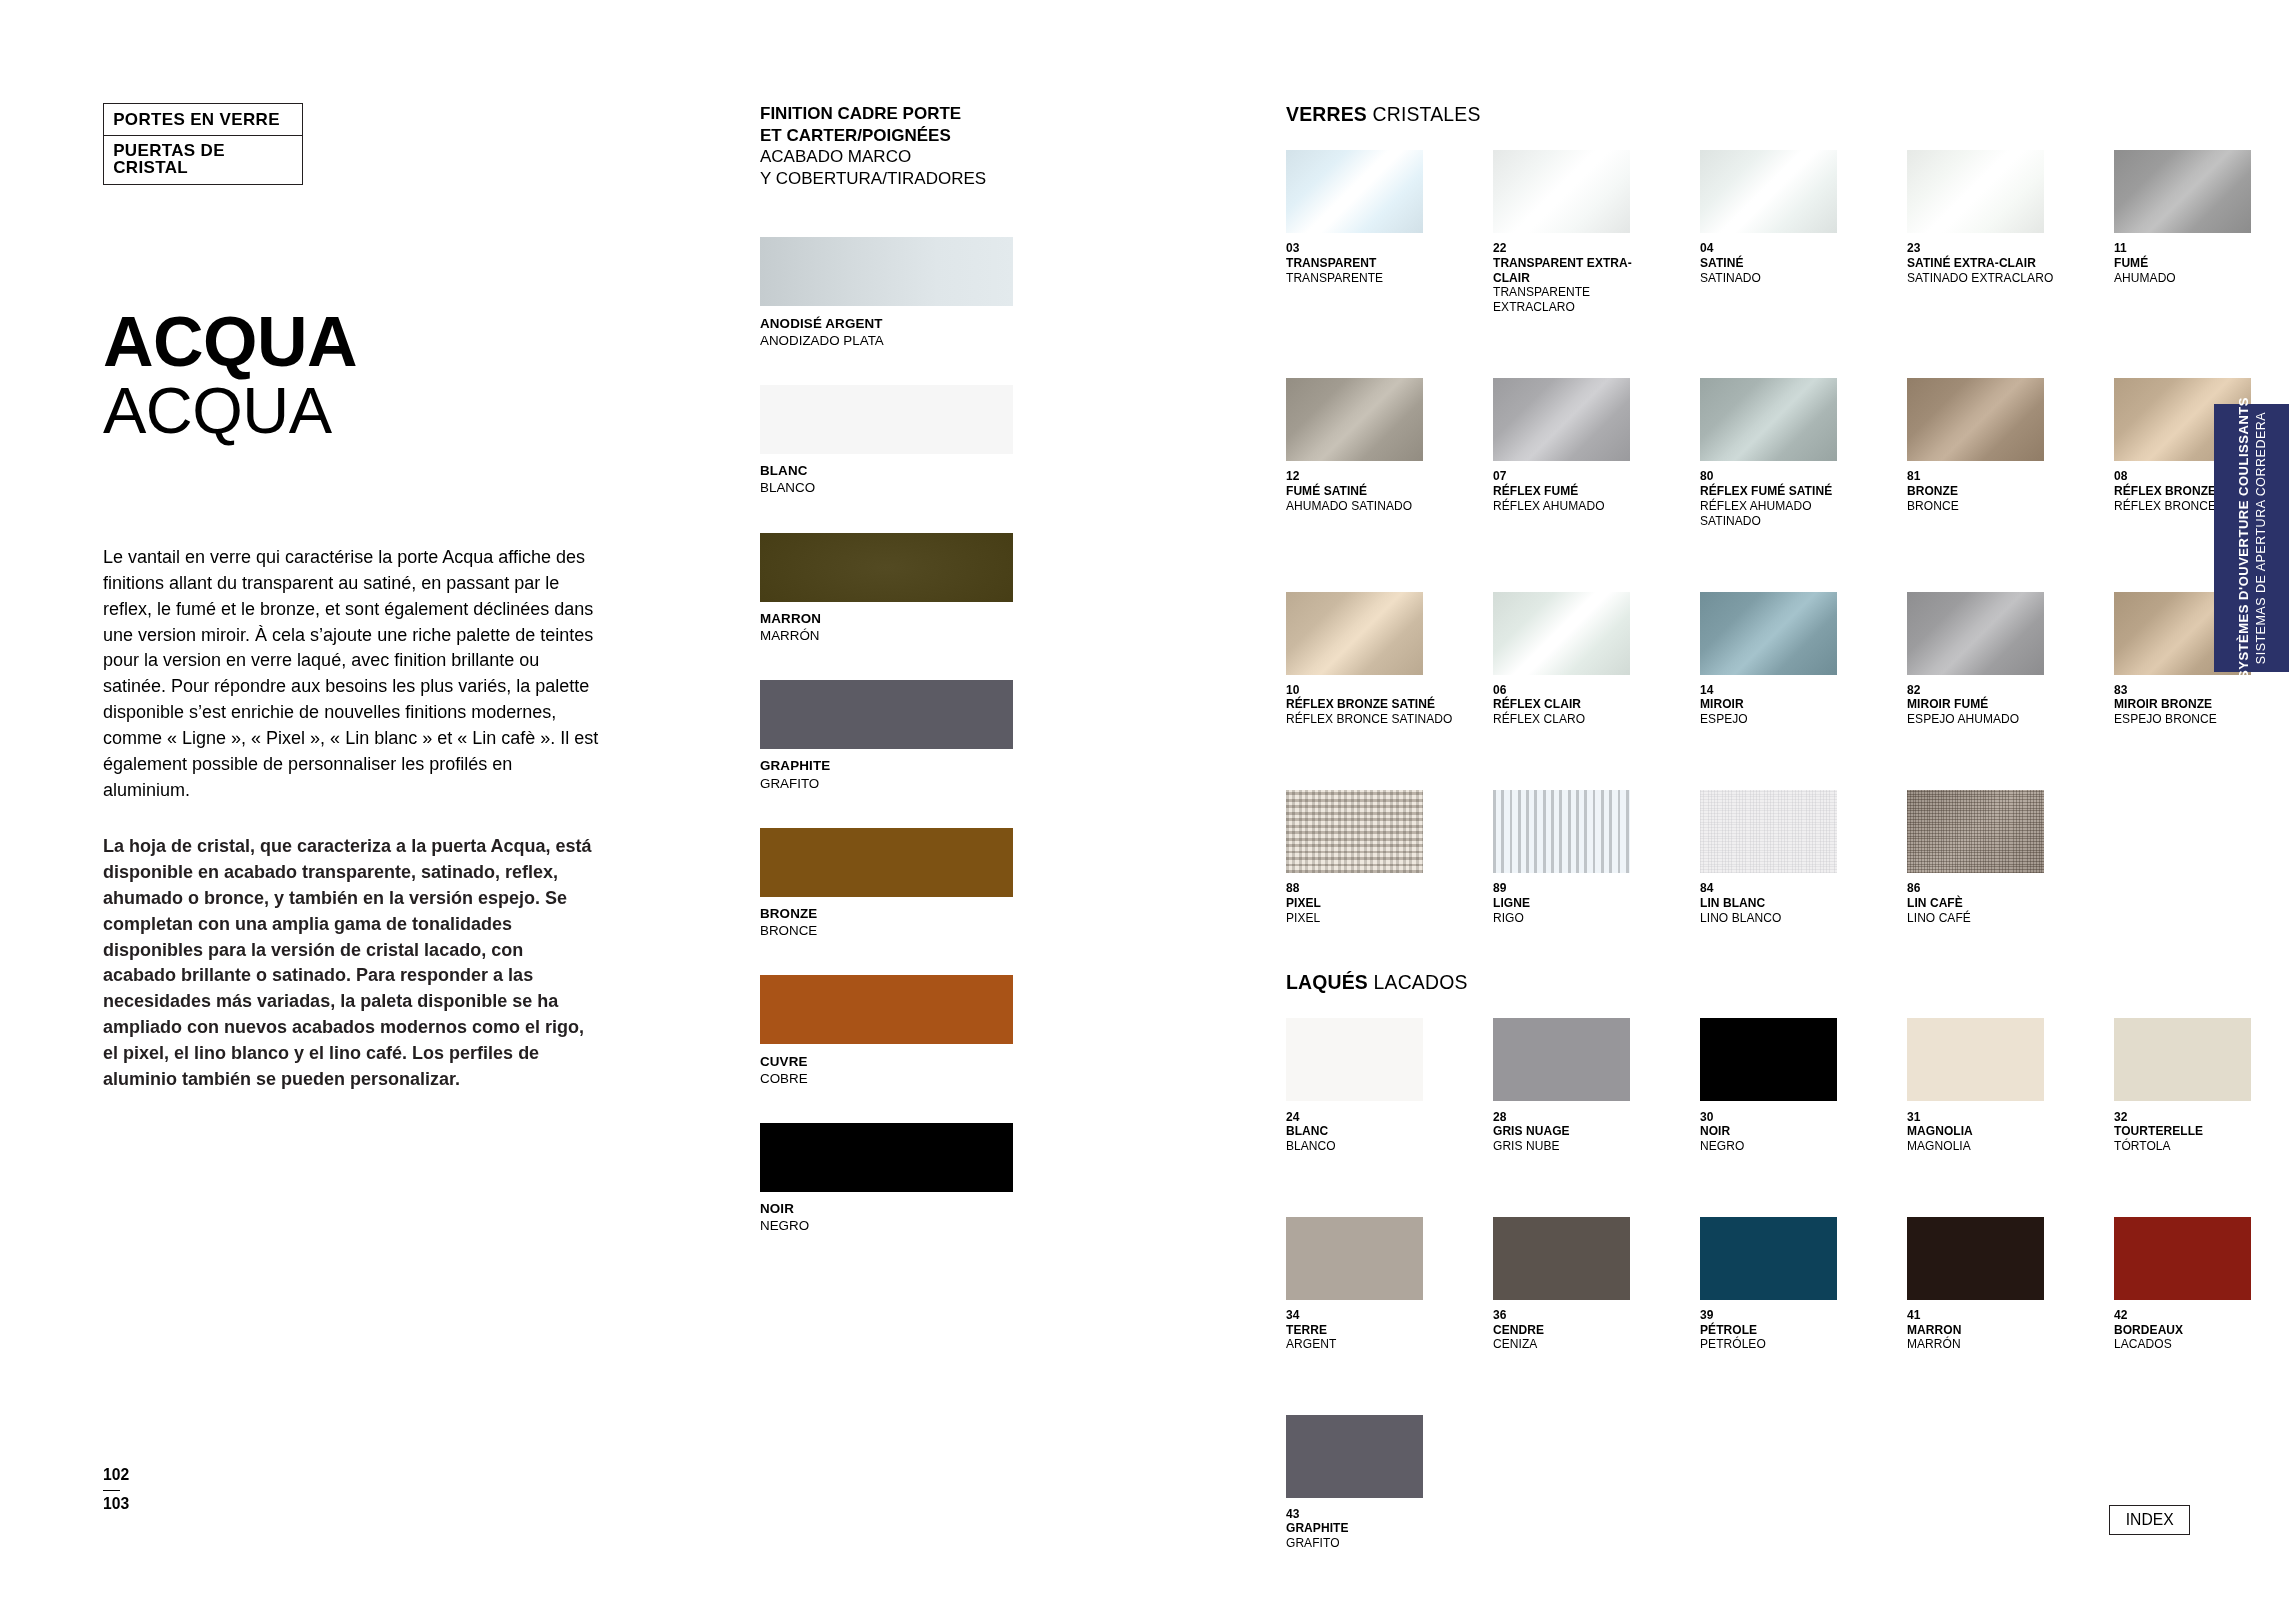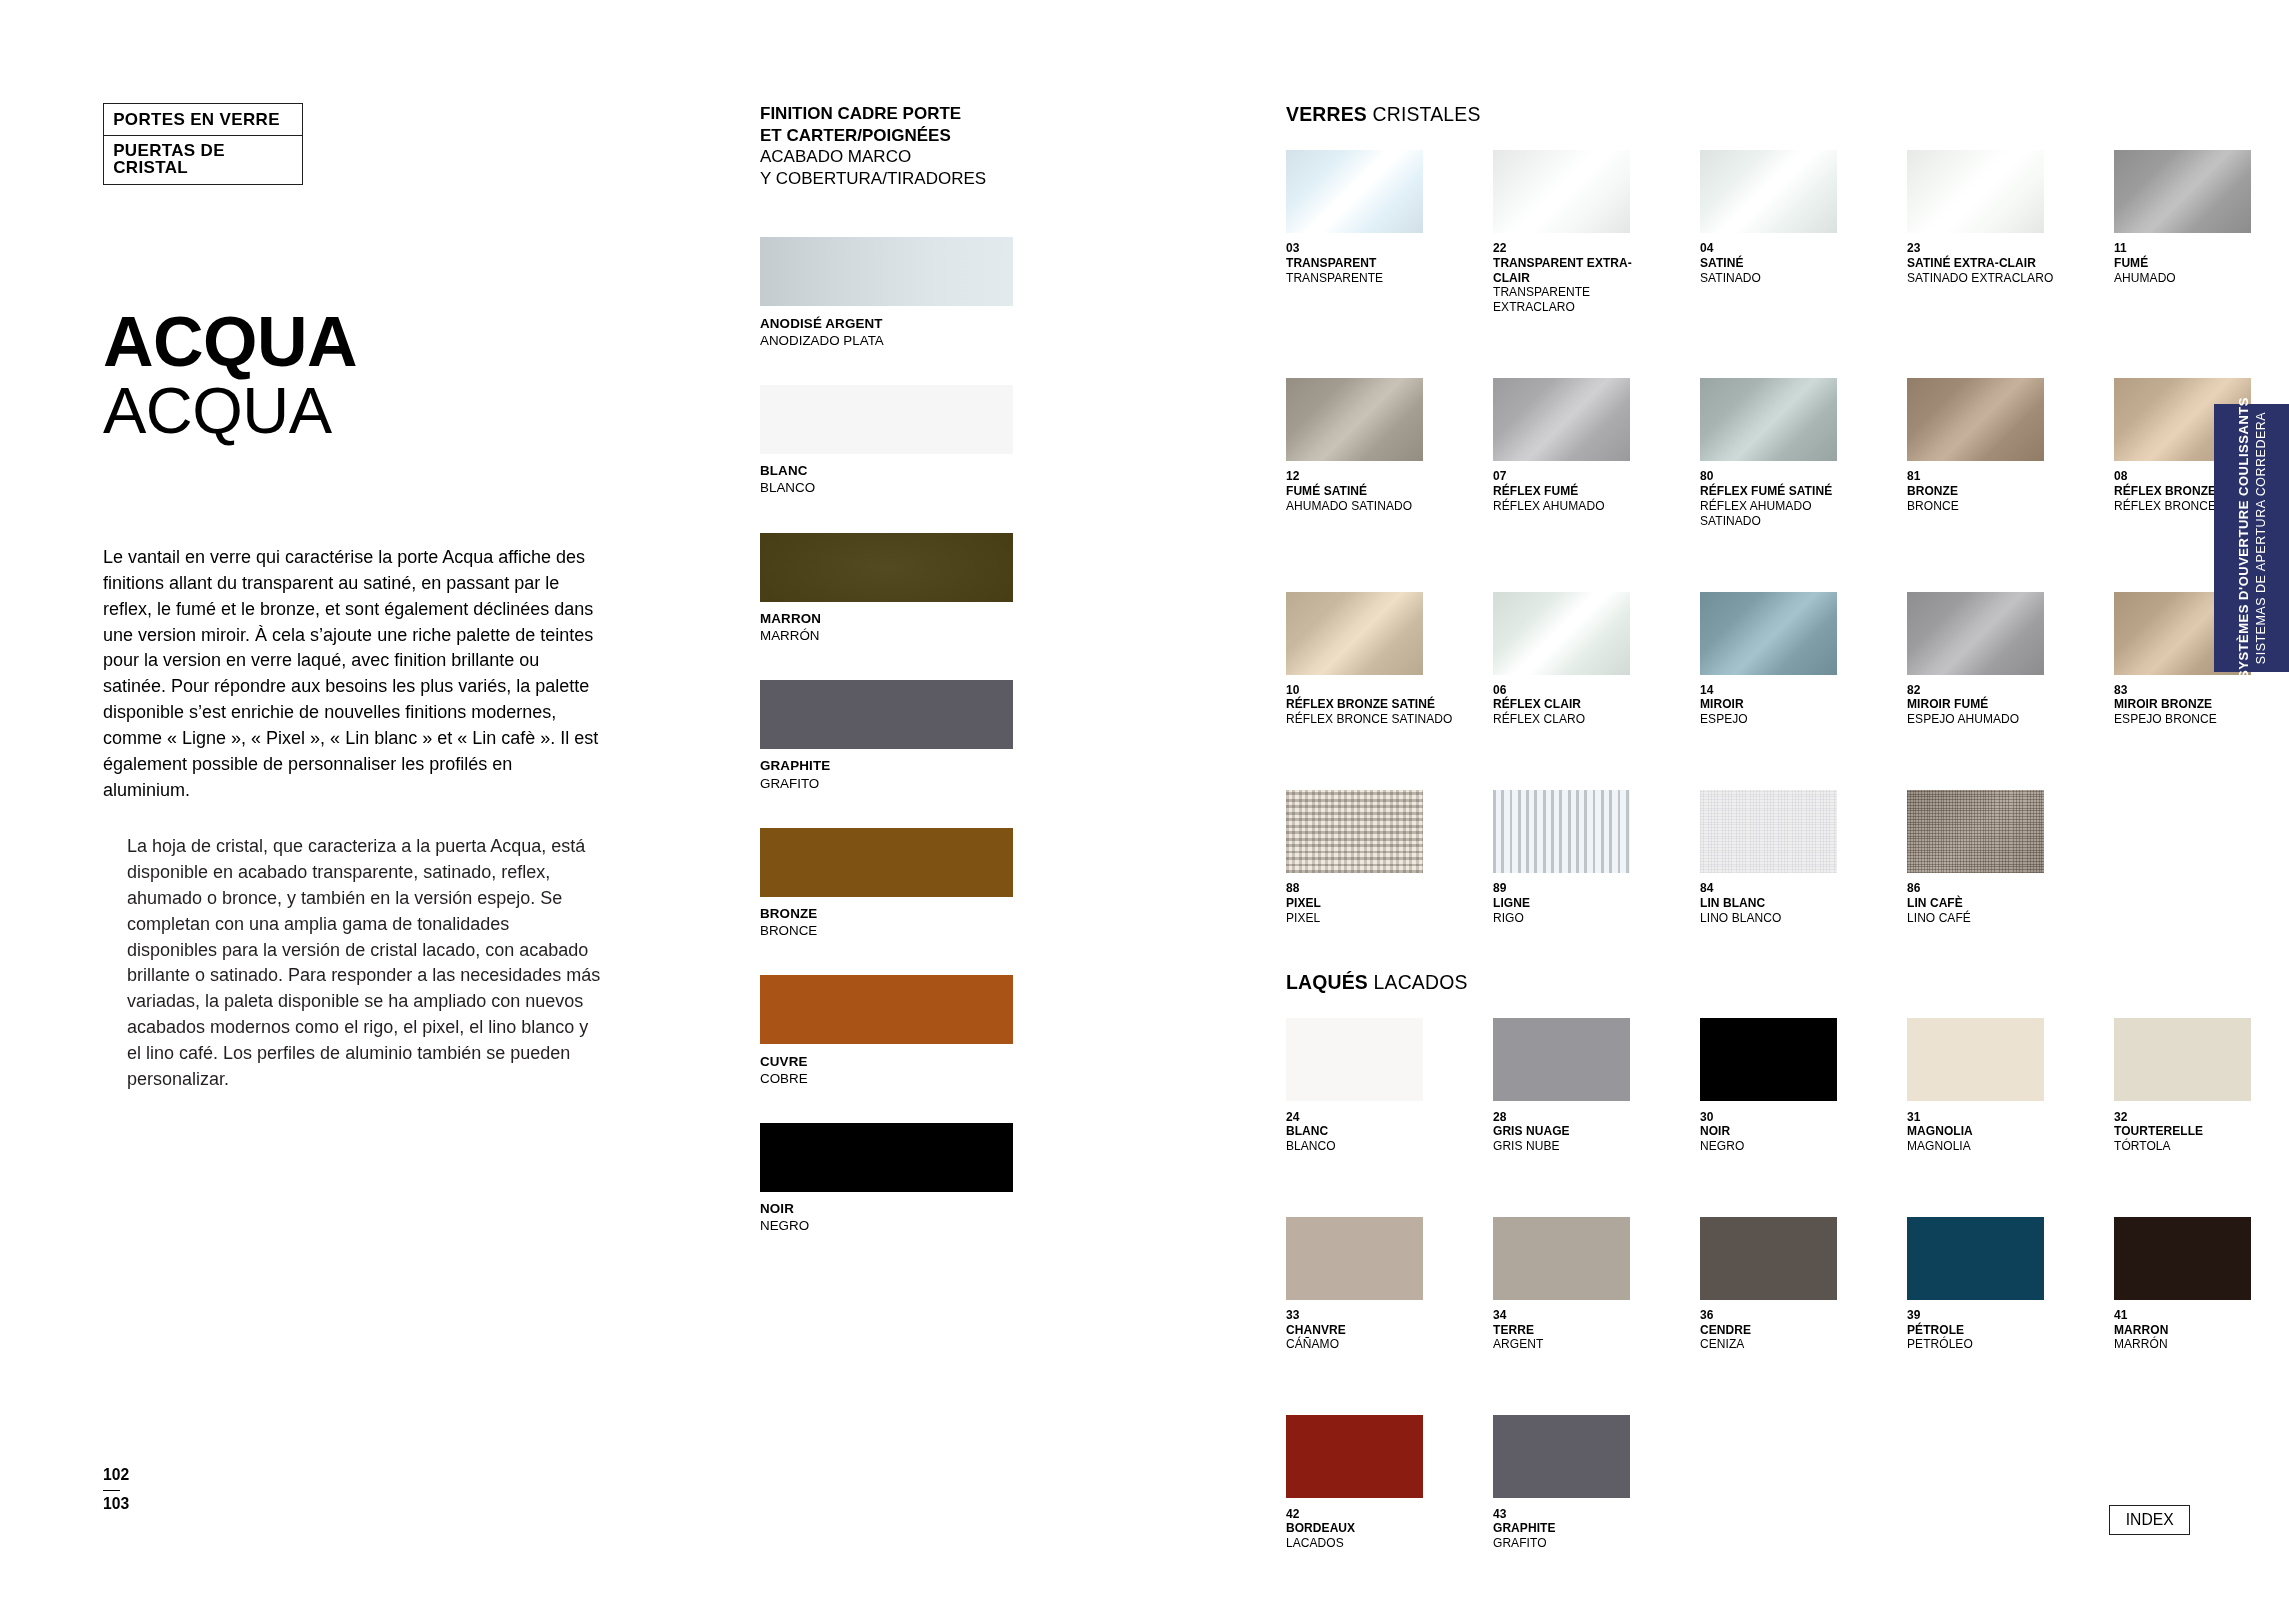--- a/index.html
+++ b/index.html
@@ -15,21 +15,21 @@
   .tag-box{width:198px;border:1.4px solid #231f20;}
   .tag-row{padding:6.5px 9.2px 7.4px 9.2px;font-size:17px;letter-spacing:.02em;line-height:1;}
   .tag-row.fr{font-weight:bold;border-bottom:1.4px solid #231f20;}
   .tag-row.es{font-weight:bold;}
 
   .title-fr{font-size:70px;font-weight:bold;letter-spacing:-0.5px;line-height:.92;margin-top:125px;}
   .title-es{font-size:65px;font-weight:normal;letter-spacing:-0.5px;line-height:1;margin-top:3.7px;}
 
   .para{font-size:18px;line-height:1.44;margin-top:0;}
   .para.fr{margin-top:102px;}
-  .para.es{margin-top:30px;font-weight:normal;color:#231f20;margin-left:24px;}
+  .para.es{margin-top:30px;font-weight:bold;color:#231f20;}
 
   .folio{position:absolute;left:103px;top:1466px;font-size:15.7px;font-weight:bold;line-height:1.15;}
   .folio .dash{display:block;width:16.6px;border-top:1.8px solid #000;margin:5.5px 0 4.6px 0;}
 
   
   .col-mid{position:absolute;left:760px;top:103px;width:268px;}
   .mid-head{font-size:17px;line-height:1.27;}
   .mid-head .b{font-weight:bold;}
   .mid-head .n{font-weight:normal;}
 
@@ -306,26 +306,20 @@
           <div class="nm-fr">MAGNOLIA</div>
           <div class="nm-es">MAGNOLIA</div>
         </div>
         <div class="cell">
           <div class="sw" style="background: rgb(226, 220, 204);"></div>
           <div class="code">32</div>
           <div class="nm-fr">TOURTERELLE</div>
           <div class="nm-es">TÓRTOLA</div>
         </div>
         <div class="cell">
-          <div class="sw" style="background: rgb(188, 175, 162);"></div>
-          <div class="code">33</div>
-          <div class="nm-fr">CHANVRE</div>
-          <div class="nm-es">CÁÑAMO</div>
-        </div>
-        <div class="cell">
           <div class="sw" style="background: rgb(175, 166, 156);"></div>
           <div class="code">34</div>
           <div class="nm-fr">TERRE</div>
           <div class="nm-es">ARGENT</div>
         </div>
         <div class="cell">
           <div class="sw" style="background: rgb(91, 83, 77);"></div>
           <div class="code">36</div>
           <div class="nm-fr">CENDRE</div>
           <div class="nm-es">CENIZA</div>

